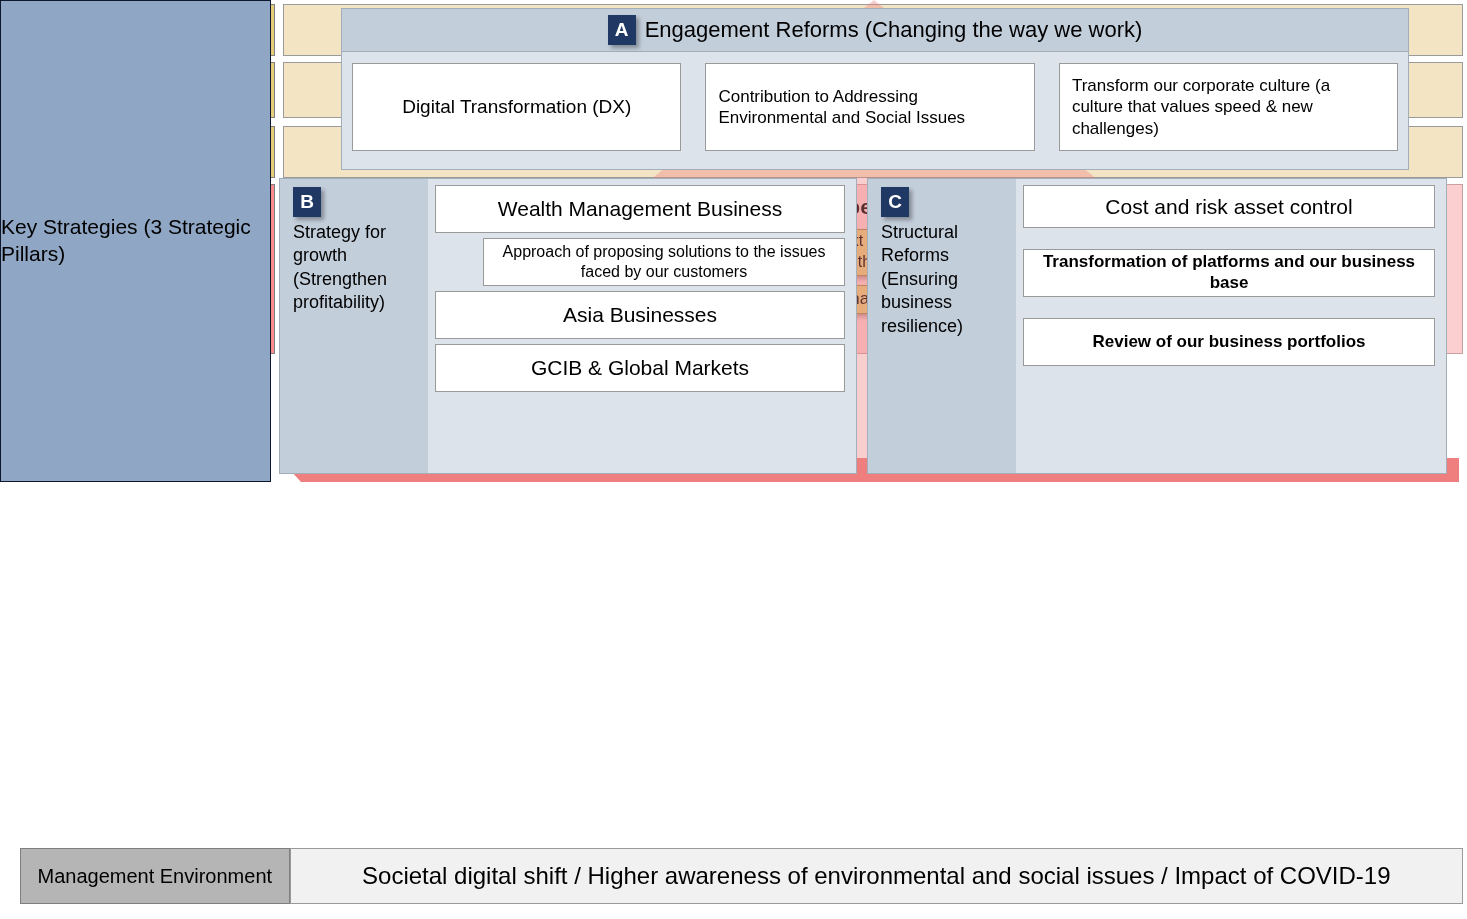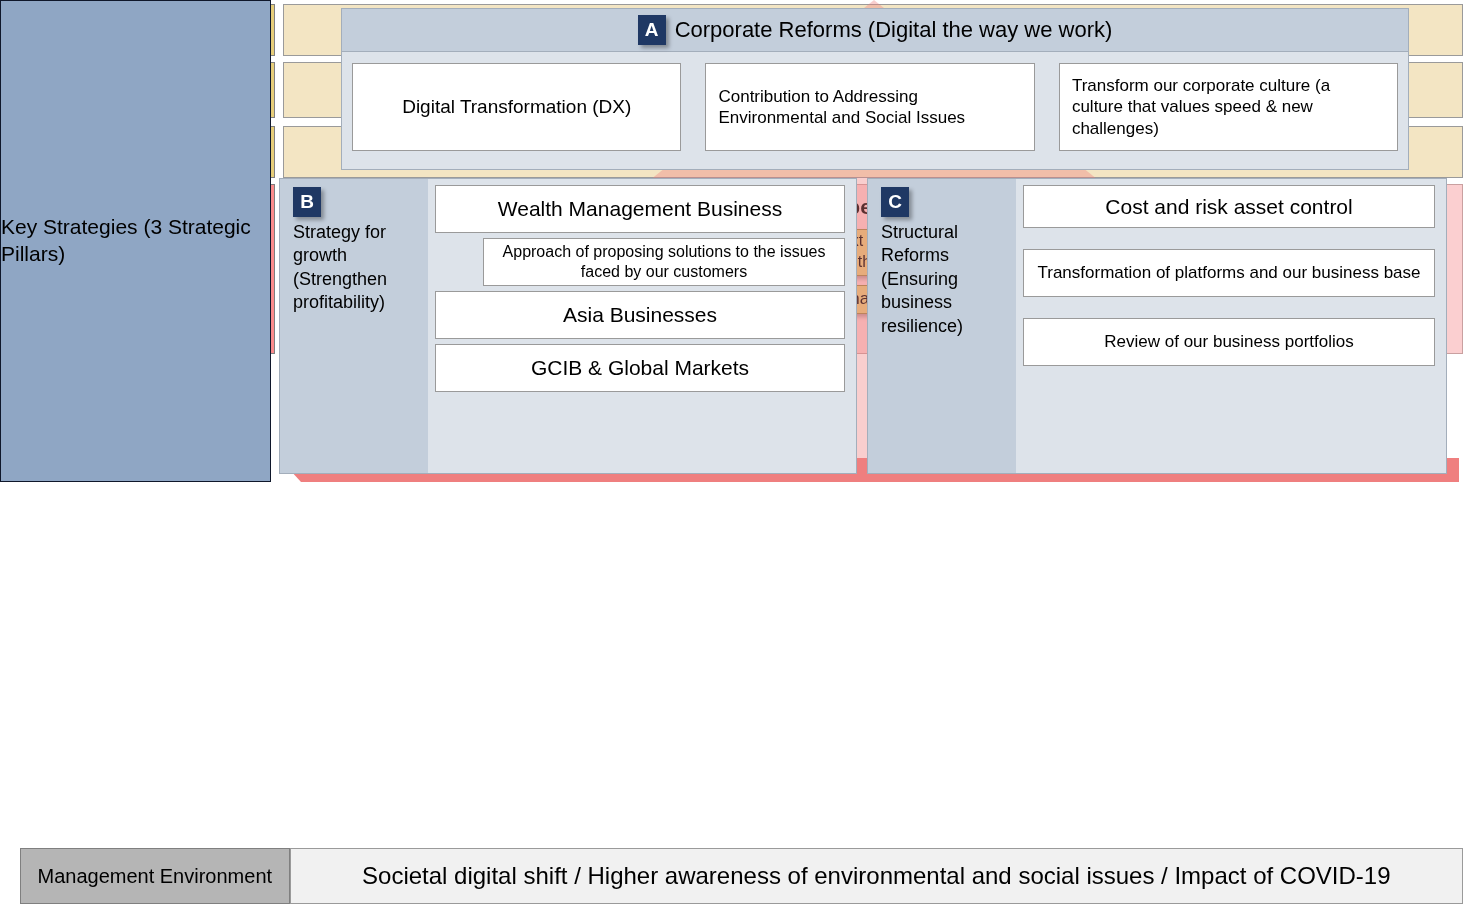--- a/index.html
+++ b/index.html
@@ -130,21 +130,21 @@
 
   #block-b { left: 0px; width: 578px; }
   #block-b .pillar-left { background: #c3cedb; }
   #block-b .item.big   { height: 48px; font-size: 21px; }
   #block-b .item.small { height: 48px; font-size: 16px; margin-left: 48px; }
 
   #block-c { left: 588px; width: 580px; }
   #block-c .pillar-left { width: 148px; background: #c3cedb; }
   #block-c .pillar-right { padding-top: 6px; justify-content: flex-start; gap: 21px; }
   #block-c .item.big   { height: 43px; font-size: 21px; }
-  #block-c .item.mid   { height: 48px; font-size: 17px; }
+  #block-c .item.mid   { height: 48px; font-size: 17px; font-weight: bold; }
 
   
   #row-env { left: 4px; top: 848px; width: 1459px; height: 56px; padding-left: 16px; }
   #row-env .lbl   { width: 271px; background: #b5b5b5; font-size: 20px; }
   #row-env .panel { width: 1180px; margin-left: 0; background: #f1f1f1; font-size: 24px; }
 </style>
 </head>
 <body>
 
 <div id="root">
@@ -187,21 +187,21 @@
     <div id="strategies-body">
 
       <svg id="arrow-bg" viewBox="0 0 1180 482" preserveAspectRatio="none">
         <polygon points="595,0 1180,470 10,470" fill="#ef7f7f" opacity="0.38"></polygon>
         <polygon points="0,458 1180,458 1180,482 22,482" fill="#ef7f7f"></polygon>
       </svg>
 
       <div id="block-a">
         <div id="block-a-head">
           <span class="badge">A</span>
-          <span id="block-a-title">Corporate Reforms (Digital the way we work)</span>
+          <span id="block-a-title">Engagement Reforms (Changing the way we work)</span>
         </div>
         <div id="block-a-cards">
           <div class="card c0">Digital Transformation (DX)</div>
           <div class="card c1">Contribution to Addressing Environmental and Social Issues</div>
           <div class="card c2">Transform our corporate culture (a culture that values speed &amp; new challenges)</div>
         </div>
       </div>
 
       <div class="pillar" id="block-b">
         <div class="pillar-left">

